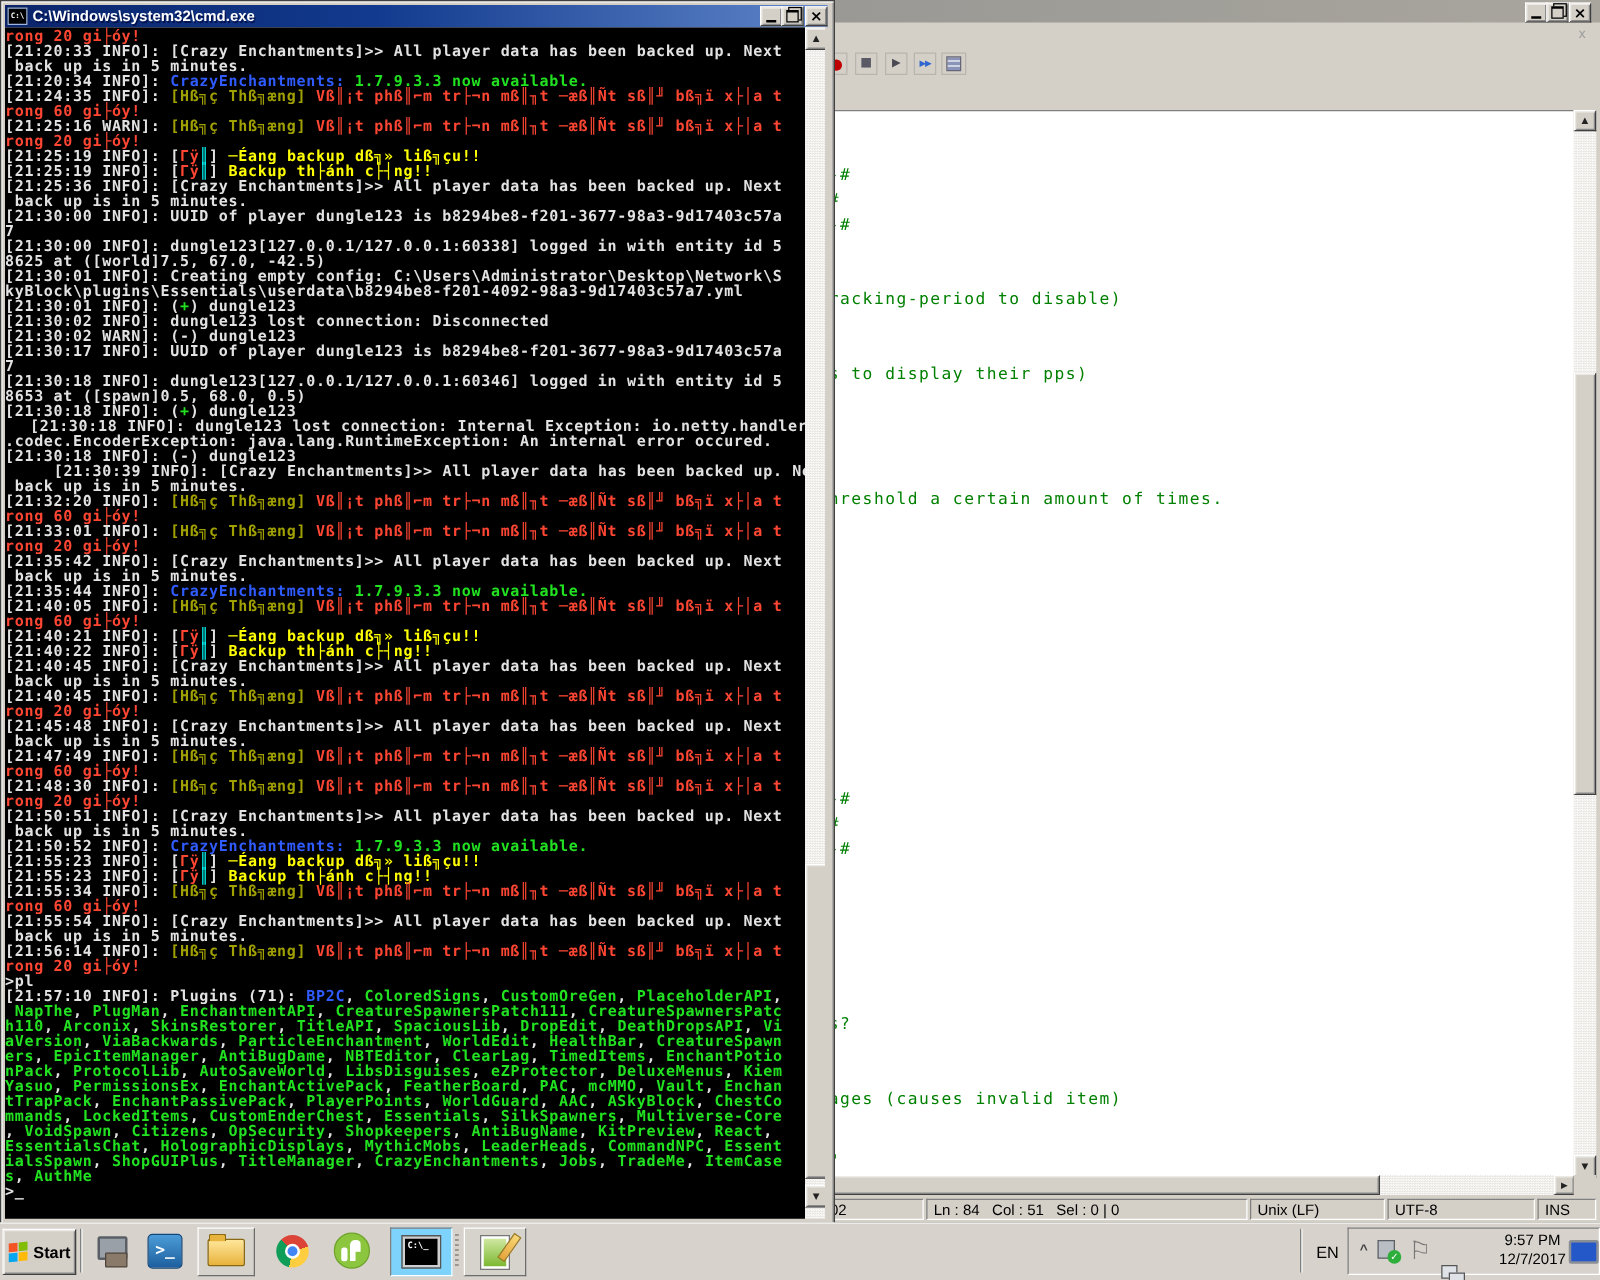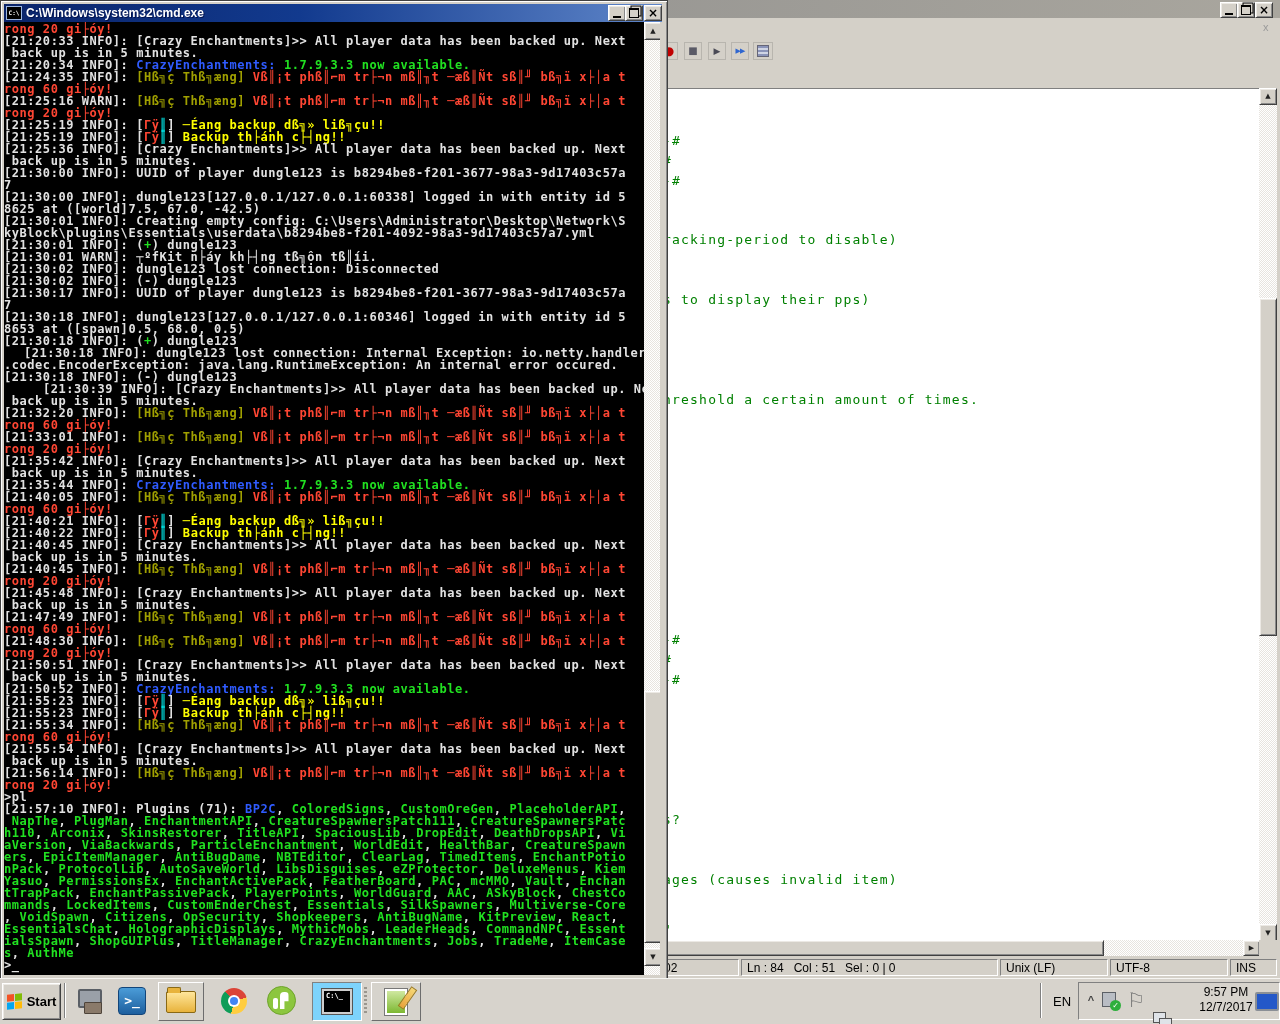--- a/index.html
+++ b/index.html
@@ -203,23 +203,22 @@
         <div class="cl"><span style="color: rgb(226, 226, 226);">[21:25:19 INFO]: [</span><span style="color: rgb(255, 70, 51);">Γÿ</span><span style="color: rgb(0, 255, 255);">║</span><span style="color: rgb(226, 226, 226);">] </span><span style="color: rgb(255, 255, 0);">Backup th├ánh c├┤ng!!</span></div>
         <div class="cl"><span style="color: rgb(226, 226, 226);">[21:25:36 INFO]: [Crazy Enchantments]&gt;&gt; All player data has been backed up. Next</span></div>
         <div class="cl"><span style="color: rgb(226, 226, 226);"> back up is in 5 minutes.</span></div>
         <div class="cl"><span style="color: rgb(226, 226, 226);">[21:30:00 INFO]: UUID of player dungle123 is b8294be8-f201-3677-98a3-9d17403c57a</span></div>
         <div class="cl"><span style="color: rgb(226, 226, 226);">7</span></div>
         <div class="cl"><span style="color: rgb(226, 226, 226);">[21:30:00 INFO]: dungle123[127.0.0.1/127.0.0.1:60338] logged in with entity id 5</span></div>
         <div class="cl"><span style="color: rgb(226, 226, 226);">8625 at ([world]7.5, 67.0, -42.5)</span></div>
         <div class="cl"><span style="color: rgb(226, 226, 226);">[21:30:01 INFO]: Creating empty config: C:\Users\Administrator\Desktop\Network\S</span></div>
         <div class="cl"><span style="color: rgb(226, 226, 226);">kyBlock\plugins\Essentials\userdata\b8294be8-f201-4092-98a3-9d17403c57a7.yml</span></div>
         <div class="cl"><span style="color: rgb(226, 226, 226);">[21:30:01 INFO]: (</span><span style="color: rgb(33, 225, 33);">+</span><span style="color: rgb(226, 226, 226);">) dungle123</span></div>
-        <div class="cl"><span style="color: rgb(226, 226, 226);">[21:30:01 WARN]: ┬ºfKit n├áy kh├┤ng tß╗ôn tß║íi.</span></div>
         <div class="cl"><span style="color: rgb(226, 226, 226);">[21:30:02 INFO]: dungle123 lost connection: Disconnected</span></div>
-        <div class="cl"><span style="color: rgb(226, 226, 226);">[21:30:02 INFO]: (-) dungle123</span></div>
+        <div class="cl"><span style="color: rgb(226, 226, 226);">[21:30:02 WARN]: (-) dungle123</span></div>
         <div class="cl"><span style="color: rgb(226, 226, 226);">[21:30:17 INFO]: UUID of player dungle123 is b8294be8-f201-3677-98a3-9d17403c57a</span></div>
         <div class="cl"><span style="color: rgb(226, 226, 226);">7</span></div>
         <div class="cl"><span style="color: rgb(226, 226, 226);">[21:30:18 INFO]: dungle123[127.0.0.1/127.0.0.1:60346] logged in with entity id 5</span></div>
         <div class="cl"><span style="color: rgb(226, 226, 226);">8653 at ([spawn]0.5, 68.0, 0.5)</span></div>
         <div class="cl"><span style="color: rgb(226, 226, 226);">[21:30:18 INFO]: (</span><span style="color: rgb(33, 225, 33);">+</span><span style="color: rgb(226, 226, 226);">) dungle123</span></div>
         <div class="cl"><span style="color: rgb(226, 226, 226); padding-left: 20px;">[21:30:18 INFO]: dungle123 lost connection: Internal Exception: io.netty.handler</span></div>
         <div class="cl"><span style="color: rgb(226, 226, 226);">.codec.EncoderException: java.lang.RuntimeException: An internal error occured.</span></div>
         <div class="cl"><span style="color: rgb(226, 226, 226);">[21:30:18 INFO]: (-) dungle123</span></div>
         <div class="cl"><span style="color: rgb(226, 226, 226); margin-left: 39px;">[21:30:39 INFO]: [Crazy Enchantments]&gt;&gt; All player data has been backed up. Next</span></div>
         <div class="cl"><span style="color: rgb(226, 226, 226);"> back up is in 5 minutes.</span></div>

